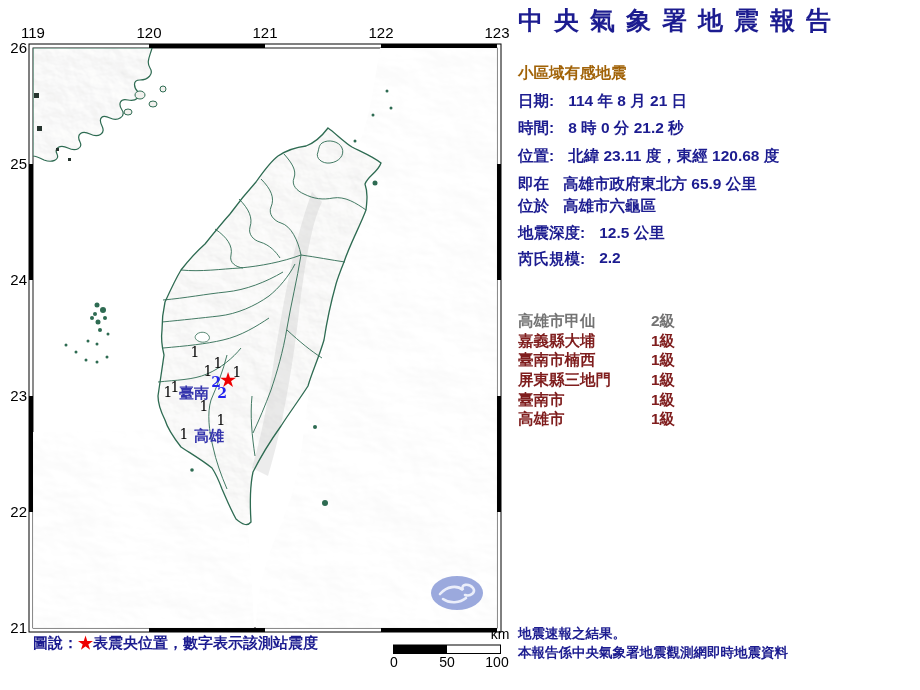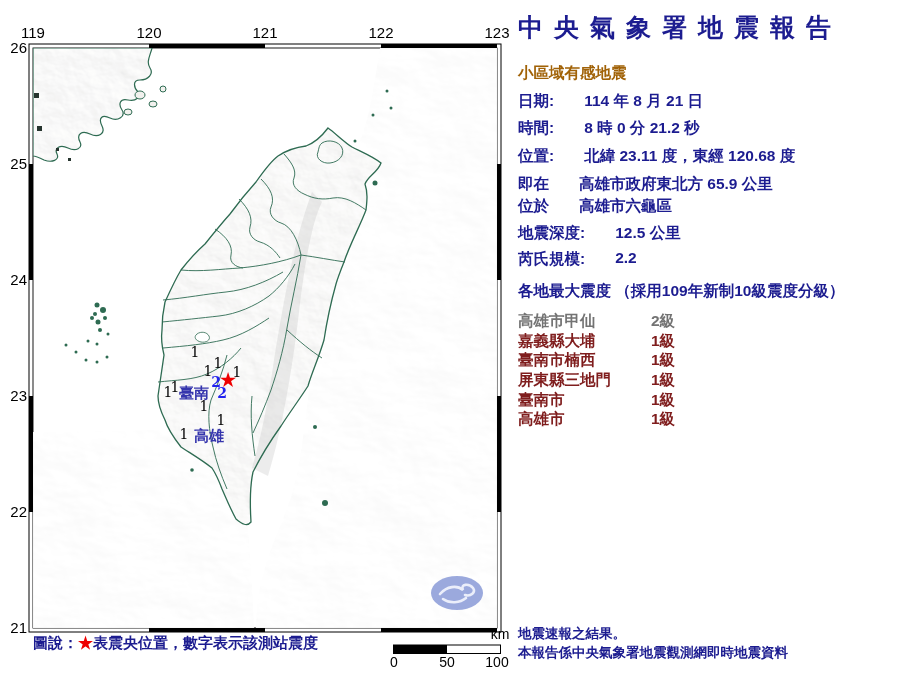--- a/index.html
+++ b/index.html
@@ -1,23 +1,23 @@
 <!DOCTYPE html>
 <html><head>
 <meta charset="utf-8">
 <style>
   html,body{margin:0;padding:0;background:#fff;}
   #page{position:relative;width:920px;height:690px;background:#ffffff;overflow:hidden;
         font-family:"Liberation Sans",sans-serif;}
   
-  .title{position:absolute;left:518px;top:11px;font-size:25px;font-weight:bold;
+  .title{position:absolute;left:518px;top:4px;font-size:25px;font-weight:bold;
          color:#1c1c90;letter-spacing:11px;white-space:nowrap;}
   .subtitle{position:absolute;left:518px;top:63px;font-size:15.5px;font-weight:bold;color:#a16207;}
   .info-row{position:absolute;left:518px;display:flex;font-size:15.5px;font-weight:bold;
-            color:#1c1c90;white-space:nowrap;gap:16px;}
+            color:#1c1c90;white-space:nowrap;}
   .info-row .lbl{margin-right:14px;}
   .int-header{position:absolute;left:518px;top:281px;font-size:15.5px;font-weight:bold;
               color:#1c1c90;white-space:nowrap;}
   .st-row{position:absolute;left:518px;width:300px;font-size:15.5px;font-weight:bold;color:#7f1d1d;}
   .st-row .lv{position:absolute;left:133px;top:0;}
   .st-row.hl{color:#737373;}
   .footer{position:absolute;left:518px;top:624px;font-size:13.5px;font-weight:bold;
           color:#1c1c90;line-height:19px;}
   
   .axis-lbl{font-family:"Liberation Sans",sans-serif;font-size:15px;fill:#000;}
@@ -238,21 +238,20 @@
   </div>
   <div class="info-row" style="top:223px">
     <span class="lbl">地震深度:</span>
     <span class="val">12.5 公里</span>
   </div>
   <div class="info-row" style="top:249px">
     <span class="lbl">芮氏規模:</span>
     <span class="val">2.2</span>
   </div>
 
-  <div class="int-header">各地最大震度 （採用109年新制10級震度分級）</div>
 
   <div class="st-row hl" style="top:311px">
     <span>高雄市甲仙</span>
     <span class="lv">2級</span>
   </div>
   <div class="st-row" style="top:331px">
     <span>嘉義縣大埔</span>
     <span class="lv">1級</span>
   </div>
   <div class="st-row" style="top:350px">

